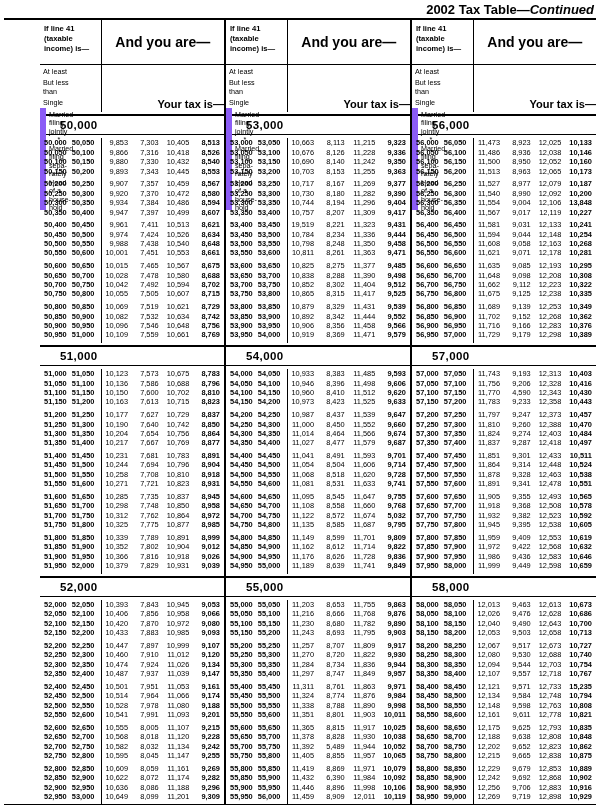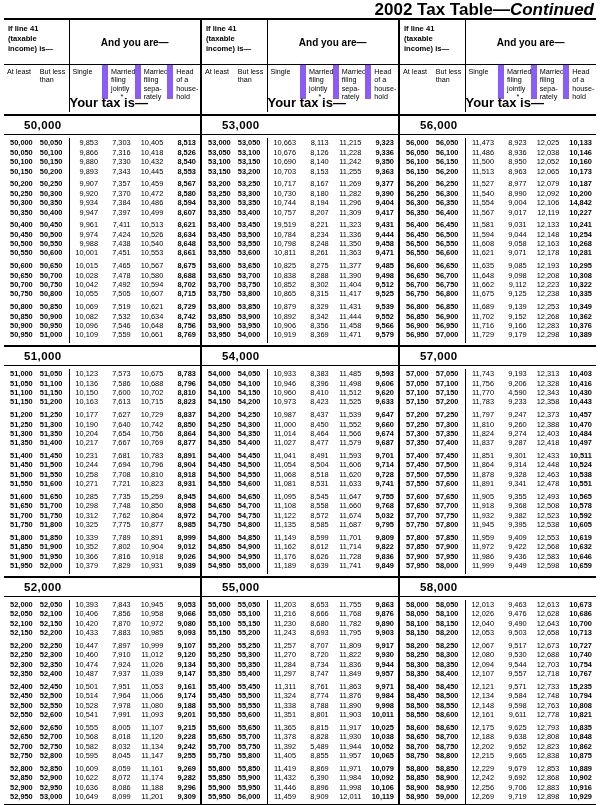--- a/index.html
+++ b/index.html
@@ -1,38 +1,38 @@
 <!DOCTYPE html>
 <html><head>
 <meta charset="utf-8">
 <style>
   * { margin:0; padding:0; box-sizing:border-box; }
   html,body { background:#e8e8e6; }
   body { width:600px; font-family:"Liberation Sans", sans-serif; color:#000; }
   .page { width:600px; height:805px; background:#fff; padding:3px 4px 0 4px; overflow:hidden; }
-  .title { text-align:right; font-size:17px; font-weight:bold; height:15px; line-height:14px; padding-right:2px; }
+  .title { text-align:right; font-size:13px; font-weight:bold; height:15px; line-height:14px; padding-right:2px; }
   .title .cont { font-style:italic; }
   .table { border-top:2px solid #000; }
-  .groups { display:flex; }
+  .groups { display:flex;margin-left:36px; }
   .group { flex:1 1 0; min-width:0; }
   .group + .group { border-left:2px solid #000; }
 
   
   .ghead { position:relative; height:92px; }
   .ghead::before { content:''; position:absolute; left:33.4%; top:0; bottom:0; width:1px; background:#000; }
   .gh-top { display:flex; height:45px; border-bottom:1px solid #000; }
   .gh-income { width:33.4%; padding:4px 3px 0 4px; font-weight:bold; font-size:7.6px; line-height:1.3; }
-  .gh-andyou { flex:1; display:flex; align-items:center; justify-content:center; font-weight:bold; font-size:10px; }
-  .gh-sub { display:flex; height:47px; position:relative; }
+  .gh-andyou { flex:1; display:flex; align-items:center; justify-content:center; font-weight:bold; font-size:14px; }
+  .gh-sub { display:flex; height:47px; position:relative;flex-direction:column; }
   .sc { padding:3px 2px 0 3px; font-size:7.2px; line-height:1.18; height:34px; }
   .sc1,.sc2 { width:16.7%; }
   .sc3,.sc4,.sc5,.sc6 { width:16.65%; }
   .sc4,.sc5,.sc6 { border-left:6px solid #8b5cf6; }
   .mark { text-align:center; font-size:7.2px; }
-  .gh-ytax { position:absolute; bottom:2px; left:33.4%; right:0; text-align:left; font-weight:bold; font-size:13px; }
+  .gh-ytax { position:absolute; bottom:2px; left:33.4%; right:0; text-align:right; font-weight:bold; font-size:11px; }
 
   
   .sec-band { margin-top:2px; border-top:2px solid #000; border-bottom:1px solid #000; padding:3px 0 3px 20px; font-size:11.5px; font-weight:bold; letter-spacing:.4px; }
   .sec-body { position:relative; padding-bottom:3px; }
   .sec-body::before { content:''; position:absolute; left:33.4%; top:0; bottom:0; width:1px; background:#000; }
   .rg { margin-top:3.4px; }
   .row { display:flex; height:9.4px; line-height:9.5px; font-size:7.4px; white-space:nowrap; }
   .c { text-align:right; }
   .ci { width:16.7%; font-weight:bold; padding-right:4px; }
   .ci2 { padding-right:7px; }
@@ -344,21 +344,21 @@
                 <span class="c ct">10,823</span>
                 <span class="c ct ch">8,931</span>
               </div>
             </div>
             <div class="rg">
               <div class="row">
                 <span class="c ci">51,600</span>
                 <span class="c ci ci2">51,650</span>
                 <span class="c ct">10,285</span>
                 <span class="c ct">7,735</span>
-                <span class="c ct">15,259</span>
+                <span class="c ct">10,837</span>
                 <span class="c ct ch">8,945</span>
               </div>
               <div class="row">
                 <span class="c ci">51,650</span>
                 <span class="c ci ci2">51,700</span>
                 <span class="c ct">10,298</span>
                 <span class="c ct">7,748</span>
                 <span class="c ct">10,850</span>
                 <span class="c ct ch">8,958</span>
               </div>
@@ -1198,21 +1198,21 @@
                 <span class="c ct">8,990</span>
                 <span class="c ct">12,092</span>
                 <span class="c ct ch">10,200</span>
               </div>
               <div class="row">
                 <span class="c ci">56,300</span>
                 <span class="c ci ci2">56,350</span>
                 <span class="c ct">11,554</span>
                 <span class="c ct">9,004</span>
                 <span class="c ct">12,106</span>
-                <span class="c ct ch">14,842</span>
+                <span class="c ct ch">13,848</span>
               </div>
               <div class="row">
                 <span class="c ci">56,350</span>
                 <span class="c ci ci2">56,400</span>
                 <span class="c ct">11,567</span>
                 <span class="c ct">9,017</span>
                 <span class="c ct">12,119</span>
                 <span class="c ct ch">10,227</span>
               </div>
             </div>

